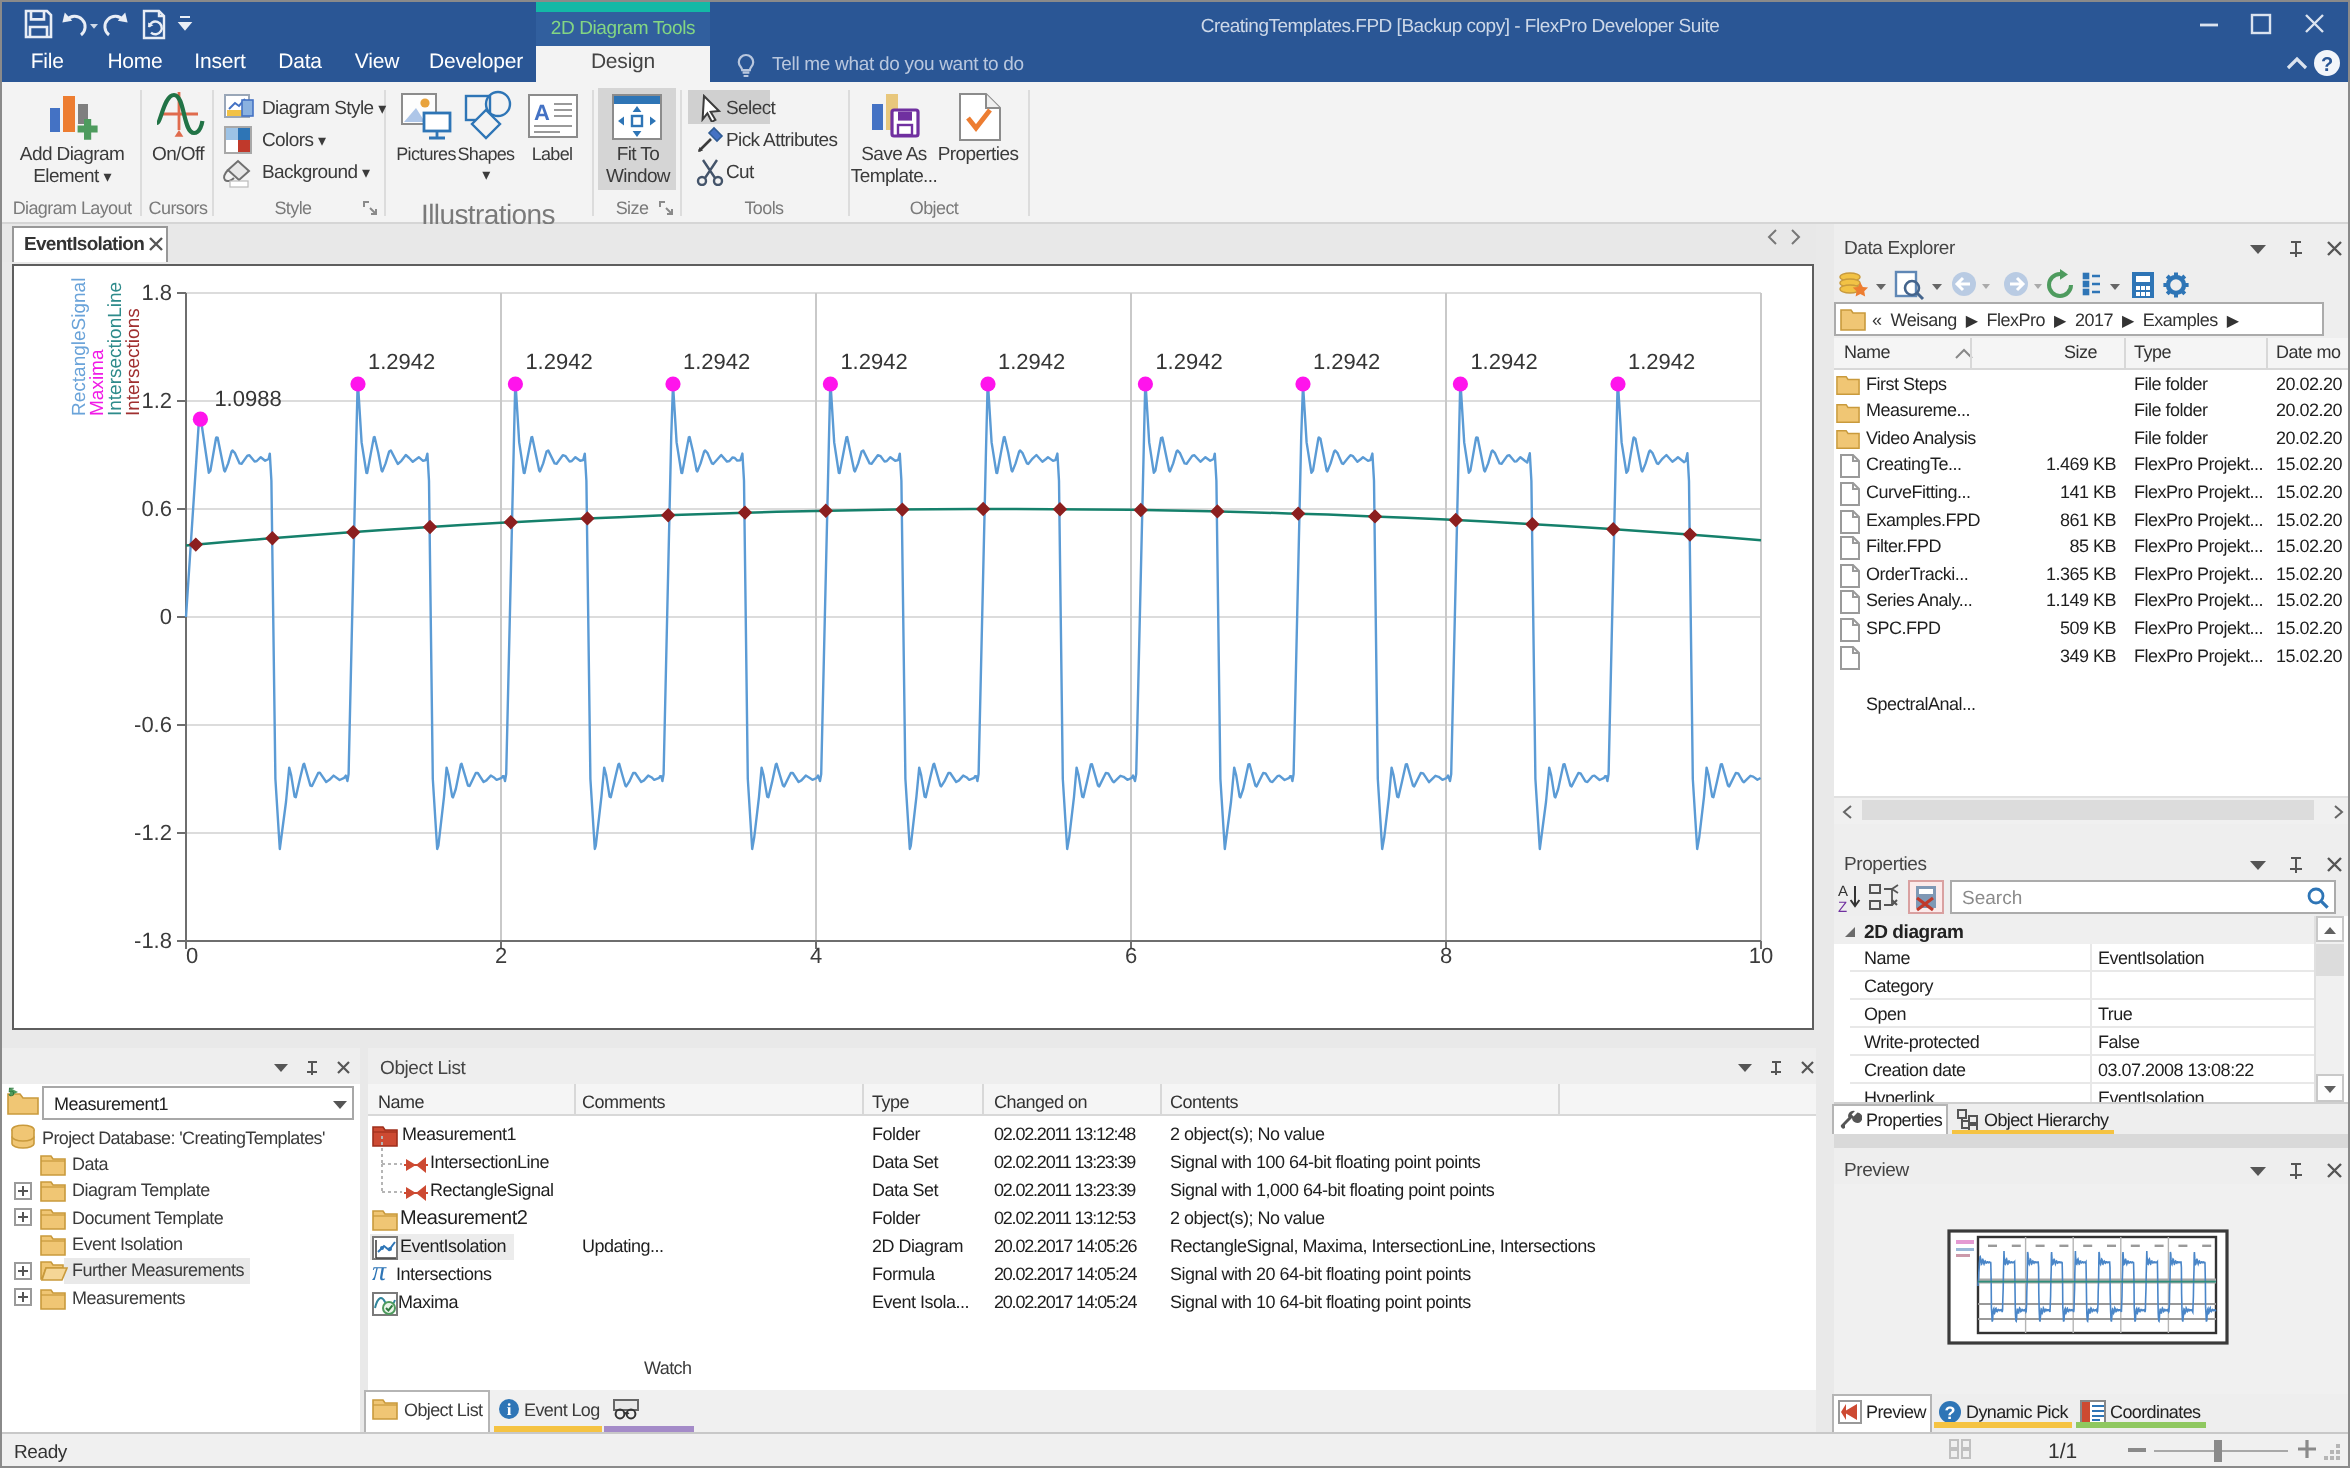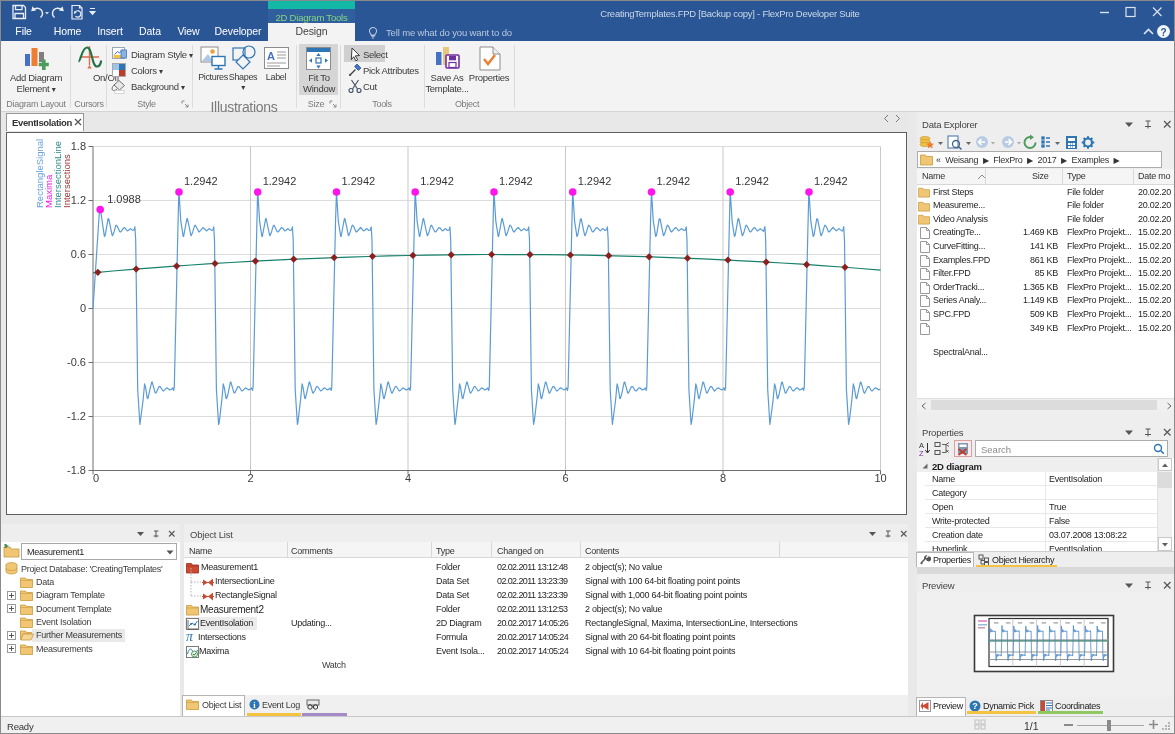--- a/index.html
+++ b/index.html
@@ -23,21 +23,21 @@
  <path d="M50.6 2.3 l1.2 5 -4.9 -.9 Z" fill="#e9eef6"></path>
  <g stroke="#e9eef6" fill="none" stroke-width="1.2">
   <path d="M60 1.5 h7.5 l2.5 2.5 V15 H60 Z"></path>
   <path d="M67.5 1.5 V4 h2.5"></path>
  </g>
  <path d="M62.5 9.5 a3.2 3.2 0 1 1 1 2.8" stroke="#e9eef6" fill="none" stroke-width="1.2"></path>
  <path d="M62 7.2 l.4 2.6 2.3 -1.2 Z" fill="#e9eef6"></path>
  <path d="M78 4.5 h5 M78 7.5 l2.5 3 2.5 -3 Z" stroke="#e9eef6" fill="#e9eef6" stroke-width="1.1"></path>
 </svg>
 
-<div class="a" style="left:268px;top:1px;width:87px;height:22px;background:#315f9e;border-top:8px solid #14b8a6;color:#83d683;font-size:9.5px;letter-spacing:-0.2px;text-align:center;line-height:18px;">2D Diagram Tools</div>
+<div class="a" style="left:268px;top:1px;width:87px;height:22px;background:#315f9e;border-top:5px solid #14b8a6;color:#83d683;font-size:9.5px;letter-spacing:-0.2px;text-align:center;line-height:18px;">2D Diagram Tools</div>
 <div class="a tt" style="left:585px;top:8px;width:290px;text-align:center;color:#cdd8e8;font-size:9.5px;letter-spacing:-0.25px;">CreatingTemplates.FPD [Backup copy] - FlexPro Developer Suite</div>
 
 <svg class="a" style="left:1096px;top:4px;" width="75" height="16" viewBox="0 0 75 16">
  <path d="M4 8.5 h9" stroke="#dbe3ef" stroke-width="1.4"></path>
  <rect x="30" y="3.5" width="9" height="9" fill="none" stroke="#dbe3ef" stroke-width="1.2"></rect>
  <path d="M57 3.5 l8.5 8.5 M65.5 3.5 l-8.5 8.5" stroke="#dbe3ef" stroke-width="1.2"></path>
 </svg>
 <svg class="a" style="left:1142px;top:25px;" width="30" height="14" viewBox="0 0 30 14">
  <path d="M2 9 l4.5 -4.5 L11 9" stroke="#dbe3ef" fill="none" stroke-width="1.6"></path>
  <circle cx="21.5" cy="6.5" r="6.5" fill="#f2f5fa"></circle>
@@ -85,21 +85,21 @@
  <rect x="16" y="7" width="5" height="10" fill="#7f7f7f"></rect>
  <path d="M17 18.5 h3.2 v-3.2 h3.6 v3.2 H27 v3.6 h-3.2 V25.7 h-3.6 V22.1 H17 Z" fill="#4e9b5e" transform="translate(-1.2,-0.8)"></path>
 </svg>
 <div class="a" style="left:0px;top:72px;width:72px;text-align:center;font-size:9.5px;letter-spacing:-0.3px;color:#3b3b3b;line-height:11px;">Add Diagram<br>Element <span style="font-size:8px;">▾</span></div>
 
 <svg class="a" style="left:76px;top:44px;" width="27" height="27" viewBox="0 0 27 27">
  <path d="M13.5 2 V21 M4 13 h19" stroke="#e06b4d" stroke-width="1.4" fill="none"></path>
  <path d="M13.5 21 l-2.2 3.4 h4.4 Z" fill="#e06b4d"></path>
  <path d="M2.5 17.5 C4.5 17.5 6 3.5 11 3.5 C16.5 3.5 15.5 22.5 21 22.5 C24 22.5 25 18 25.2 16.5" stroke="#217346" stroke-width="2.1" fill="none"></path>
 </svg>
-<div class="a" style="left:59px;top:72px;width:60px;text-align:right;font-size:9.5px;letter-spacing:-0.3px;color:#3b3b3b;">On/Off</div>
+<div class="a" style="left:59px;top:72px;width:60px;text-align:center;font-size:9.5px;letter-spacing:-0.3px;color:#3b3b3b;">On/Off</div>
 
 <svg class="a" style="left:112px;top:47px;" width="16" height="14" viewBox="0 0 16 14">
  <rect x="0.5" y="0.5" width="12" height="11" fill="#fff" stroke="#9aa7b8"></rect>
  <rect x="1.5" y="8" width="10" height="3" fill="#f2c245"></rect>
  <path d="M2.5 7.5 l3-3 2 1.5 3-3.5" stroke="#4472c4" fill="none"></path>
  <rect x="9" y="3" width="5.5" height="8" fill="#8ab1e0" stroke="#4472c4" stroke-width="0.8"></rect>
 </svg>
 <div class="a tt" style="left:131px;top:49px;font-size:9.5px;letter-spacing:-0.3px;">Diagram Style <span style="font-size:8px;">▾</span></div>
 <svg class="a" style="left:112px;top:63px;" width="14" height="14" viewBox="0 0 14 14">
  <rect x="0.5" y="0.5" width="13" height="13" fill="#fff" stroke="#a8a8a8"></rect>
@@ -427,21 +427,21 @@
     <text x="5.5" y="8.6" font-size="8.5" font-weight="bold" fill="#fff" text-anchor="middle" font-family="Liberation Serif">i</text>
   </svg>
 <div class="a tt" style="left:262px;top:700px;font-size:9px;letter-spacing:-0.3px;">Event Log</div>
 <div class="a" style="left:247px;top:713px;width:54px;height:3px;background:#f5c342;"></div>
 <svg class="a" style="left:306px;top:699px;" width="15" height="11" viewBox="0 0 15 11">
     <rect x="1" y="1" width="12" height="5" fill="#e8e8e8" stroke="#666"></rect>
     <circle cx="4" cy="8" r="2.2" fill="none" stroke="#333"></circle>
     <circle cx="9.5" cy="8" r="2.2" fill="none" stroke="#333"></circle>
     <path d="M6.2 8 a1.2 1 0 0 1 2.1 0" fill="none" stroke="#333"></path>
   </svg>
-<div class="a tt" style="left:322px;top:660px;font-size:9px;letter-spacing:-0.3px;">Watch</div>
+<div class="a tt" style="left:322px;top:679px;font-size:9px;letter-spacing:-0.3px;">Watch</div>
 <div class="a" style="left:302px;top:713px;width:45px;height:3px;background:#a48bc8;"></div>
 
 <div class="a" style="left:0;top:716px;width:1175px;height:18px;background:#f0f0f0;border-top:1px solid #c8c8c8;"></div>
 <div class="a tt" style="left:7px;top:721px;font-size:9.5px;letter-spacing:-0.2px;color:#333;">Ready</div>
 <svg class="a" style="left:974px;top:719px;" width="12" height="11" viewBox="0 0 12 11">
     <g fill="none" stroke="#c0c0c0">
       <rect x="1" y="1" width="4" height="4"></rect>
       <rect x="7" y="1" width="4" height="4"></rect>
       <rect x="1" y="6" width="4" height="4"></rect>
       <rect x="7" y="6" width="4" height="4"></rect>

